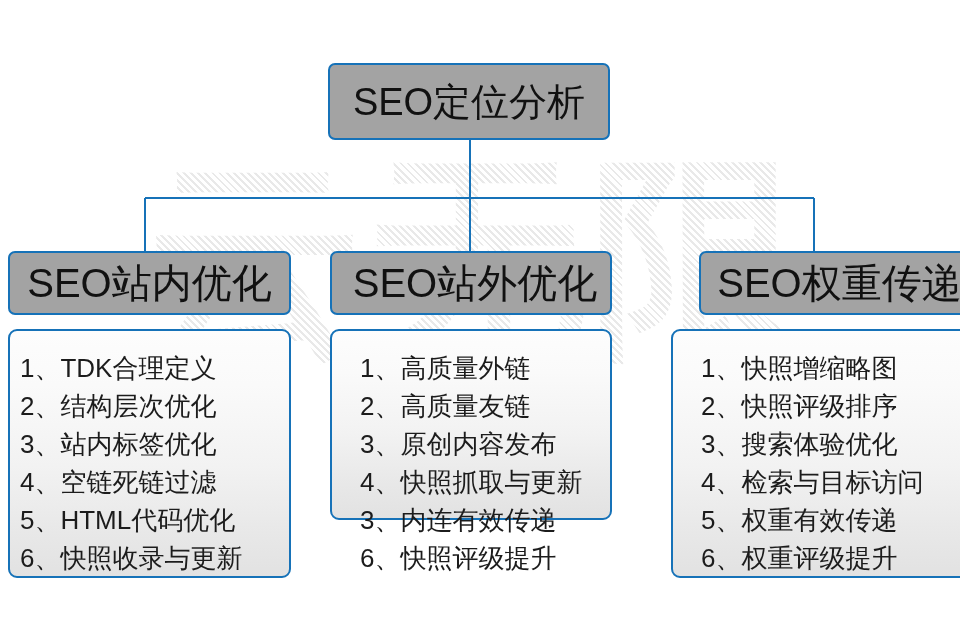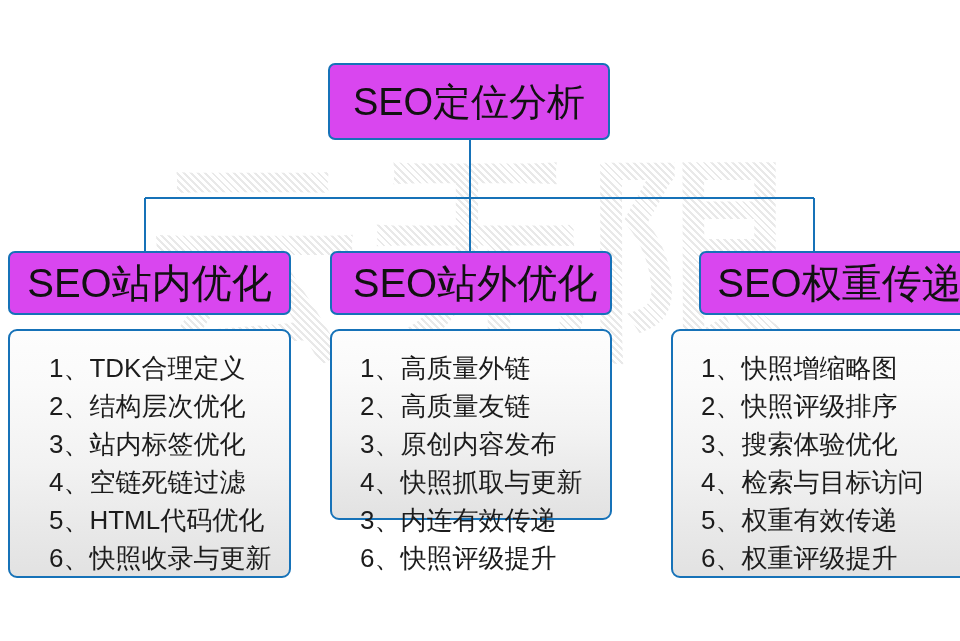--- a/index.html
+++ b/index.html
@@ -59,21 +59,21 @@
     z-index: 1;
   }
 
   
   .node-box {
     position: absolute;
     z-index: 2;
     box-sizing: border-box;
     border: 2px solid #1672b8;
     border-radius: 7px;
-    background: #d946ef;
+    background: #a3a3a3;
     display: flex;
     align-items: center;
     justify-content: center;
   }
   .node-title {
     font-size: 40px;
     line-height: 1;
     color: #111111;
     white-space: nowrap;
     font-weight: 400;
@@ -121,21 +121,21 @@
     font-size: 26px;
     line-height: 38px;
     color: #1c1c1c;
     white-space: nowrap;
     font-family: "Liberation Sans", "DejaVu Sans", sans-serif;
   }
 
   
   #col1-header { left: 8px;  top: 251px; width: 283px; }
   #col1-body   { left: 8px;  top: 329px; width: 283px; height: 249px; }
-  #col1-body li { padding-left: 22px; margin-left: 17px; }
+  #col1-body li { padding-left: 10px; }
 
   
   #col2-header { left: 330px; top: 251px; width: 282px; padding-left: 8px; }
   #col2-body   { left: 330px; top: 329px; width: 282px; height: 191px; }
   #col2-body li { padding-left: 28px; }
 
   
   #col3-header { left: 671px; top: 251px; width: 281px; margin-left: 28px; }
   #col3-body   { left: 671px; top: 329px; width: 315px; height: 249px; }
   #col3-body li { padding-left: 28px; }

